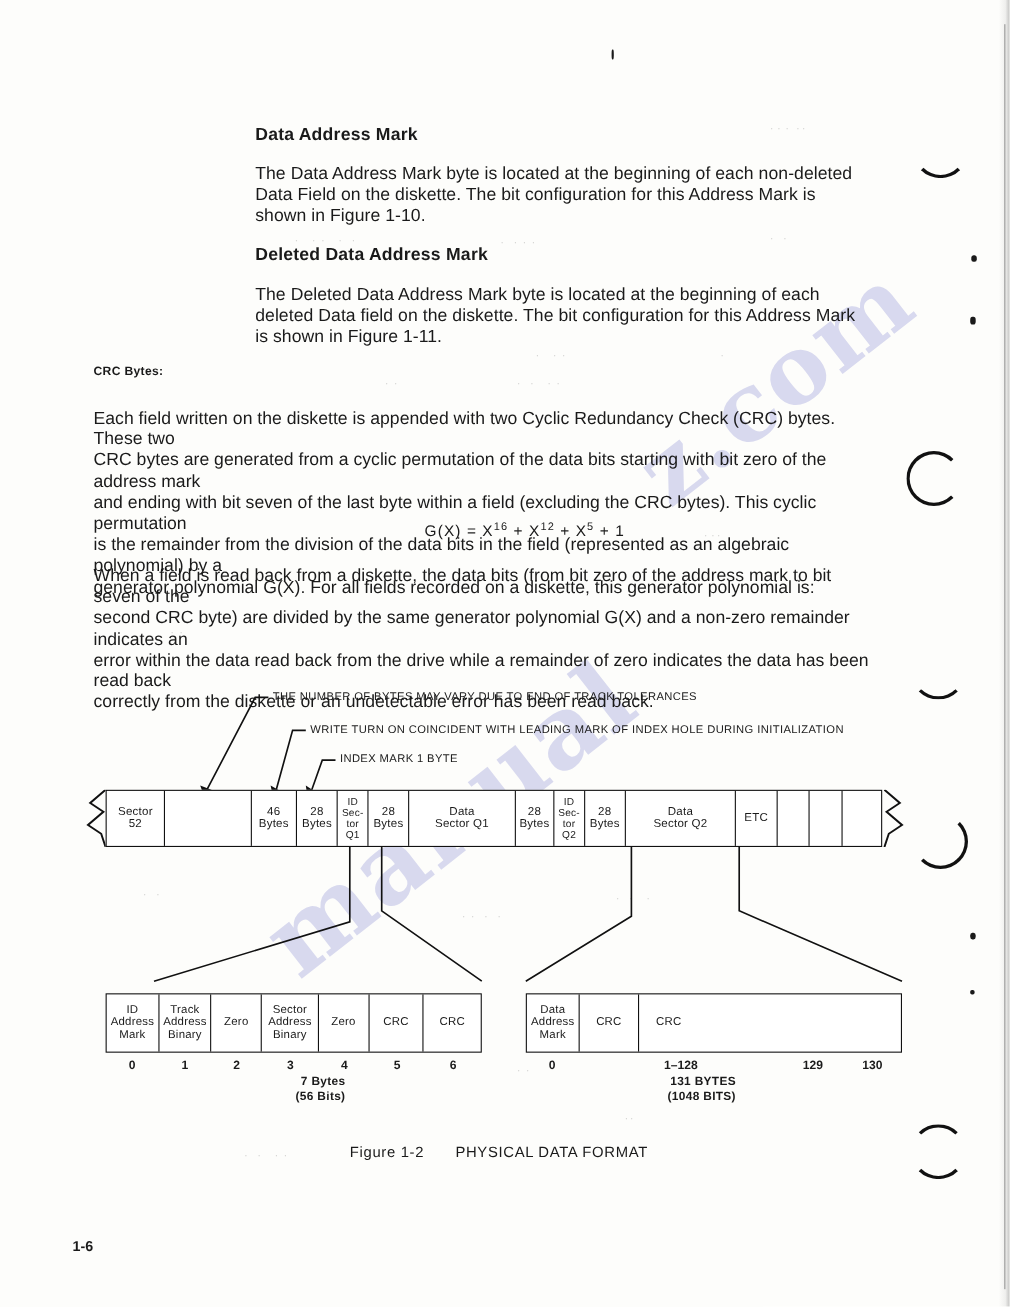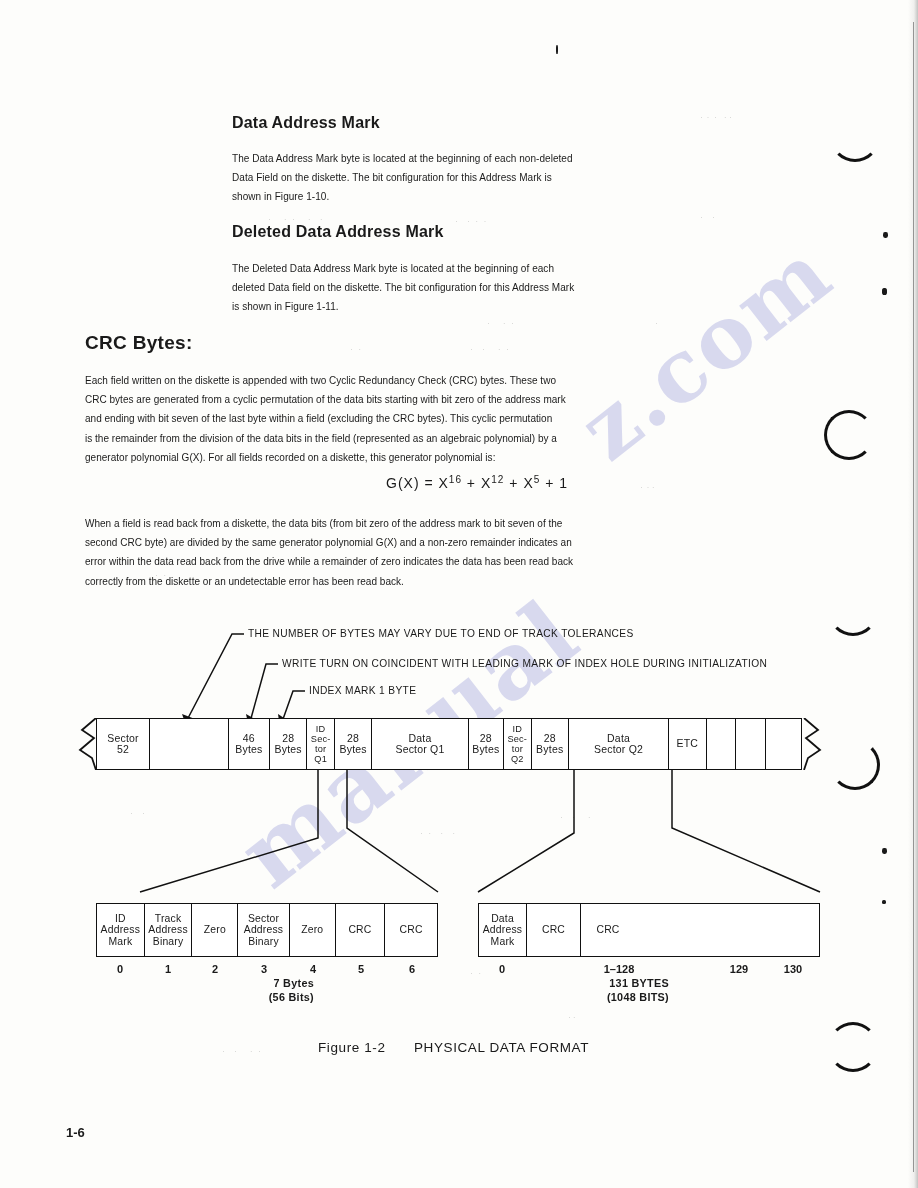--- a/index.html
+++ b/index.html
@@ -76,26 +76,26 @@
   }
 
   
   .sec-head {
     position: absolute;
     font-size: 16px;
     font-weight: 700;
     letter-spacing: .2px;
   }
   .sec-head.big {
-    font-size: 19px;
+    font-size: 11px;
     letter-spacing: .3px;
   }
   .para {
     position: absolute;
-    font-size: 10px;
+    font-size: 16px;
     line-height: 19.2px;
     letter-spacing: .05px;
     white-space: pre-line;
   }
   .para.wide { letter-spacing: .02px; }
   .formula {
     position: absolute;
     font-size: 14px;
     letter-spacing: 1px;
   }

